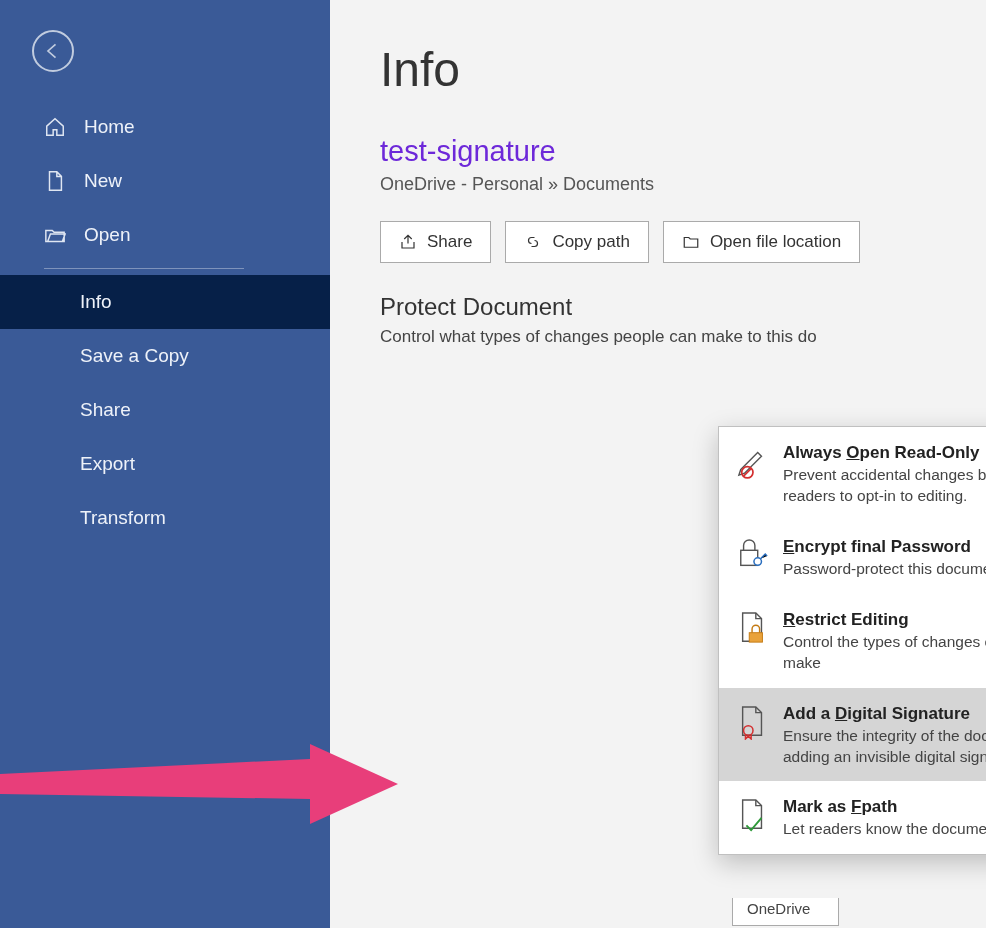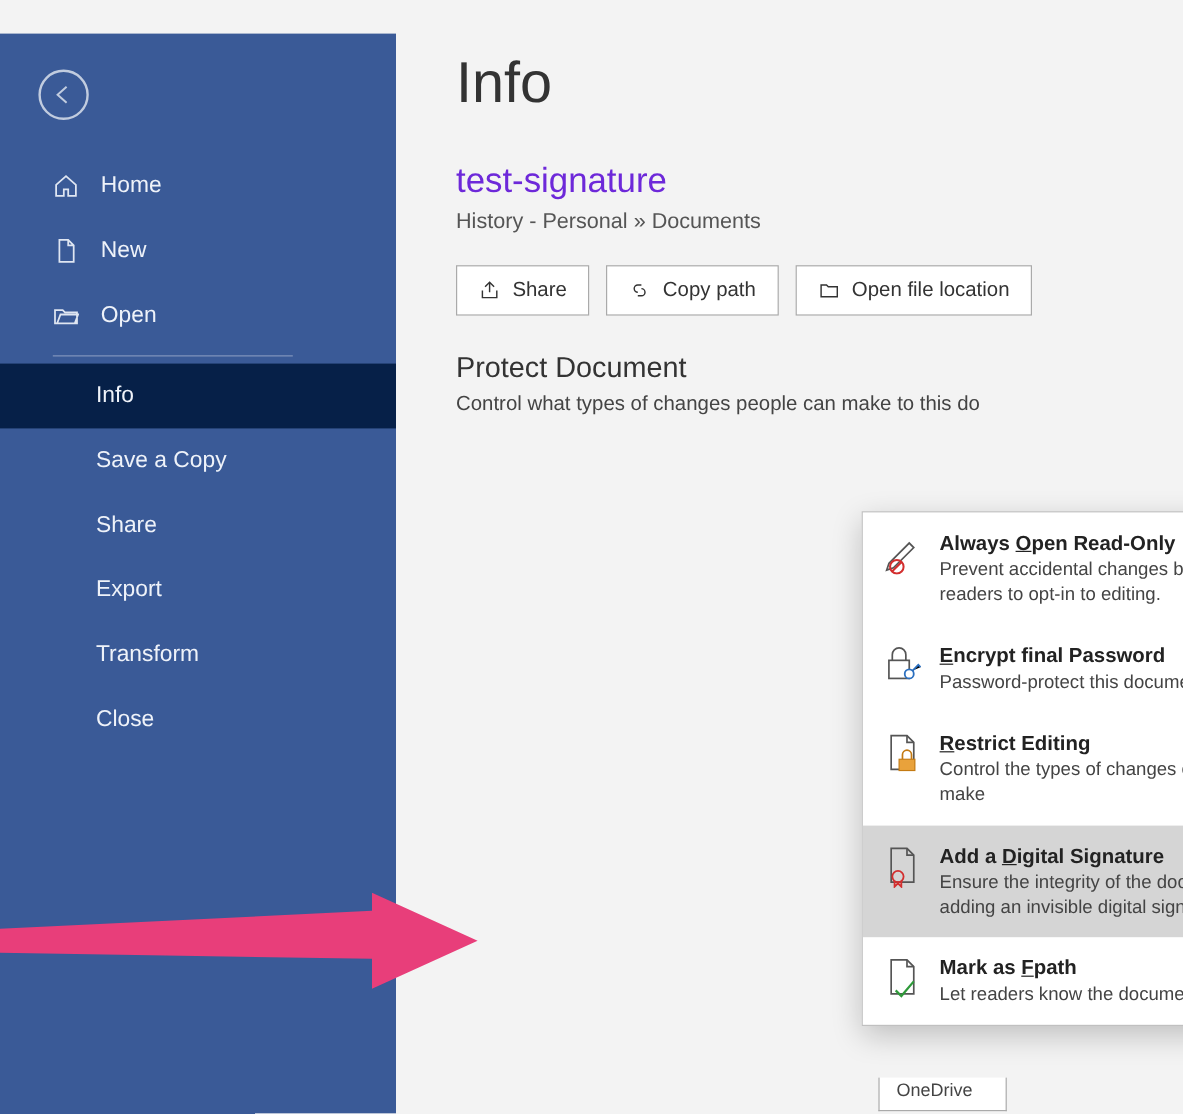--- a/index.html
+++ b/index.html
@@ -77,21 +77,21 @@
   .sidebar { background:#3a5a97; }
 
   .sidebar { background:#3a5a97; }
 
   .sidebar { background:#3a5a97; }
 
   .sidebar { background:#3a5a97; }
 
   .sidebar { background:#3a5a98; }
 
-  .sidebar { background:#3a5a97;margin-top:28px; }
+  .sidebar { background:#3a5a97; }
 
   .sidebar { background:#3a5a97; }
 
   .sidebar { background:#3a5a97; }
 
   .sidebar { background:#3a5a97; }
 
   .sidebar { background:#3a5a97; }
 
   .sidebar { background:#3a5a97; }
@@ -294,30 +294,27 @@
       </div>
       <div class="nav-item nav-indent">
         <span>Share</span>
       </div>
       <div class="nav-item nav-indent">
         <span>Export</span>
       </div>
       <div class="nav-item nav-indent">
         <span>Transform</span>
       </div>
-      <div class="nav-item nav-indent">
-        <span>Close</span>
-      </div>
     </div>
   </div>
 
   <div class="main">
     <h1 class="page-title">Info</h1>
     <div class="doc-title">test-signature</div>
-    <div class="breadcrumbs">History - Personal » Documents</div>
+    <div class="breadcrumbs">OneDrive - Personal » Documents</div>
 
     <div class="action-row">
       <div class="action-btn">
         <svg width="18" height="18" viewBox="0 0 24 24" fill="none" stroke="#333" stroke-width="1.6">
             <path d="M4 12 V20 H20 V12 M12 3 V14 M7 8 L12 3 L17 8"></path>
           </svg>
         <span>Share</span>
       </div>
       <div class="action-btn">
         <svg width="18" height="18" viewBox="0 0 24 24" fill="none" stroke="#333" stroke-width="1.6">

